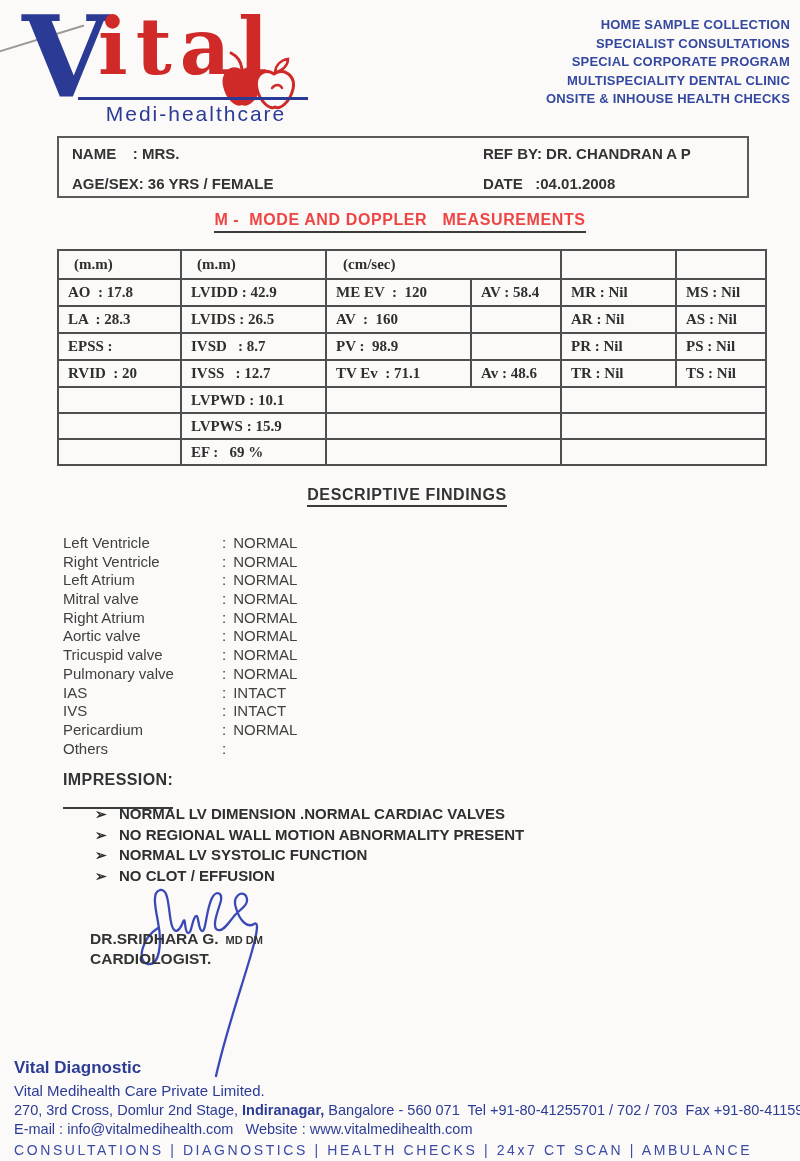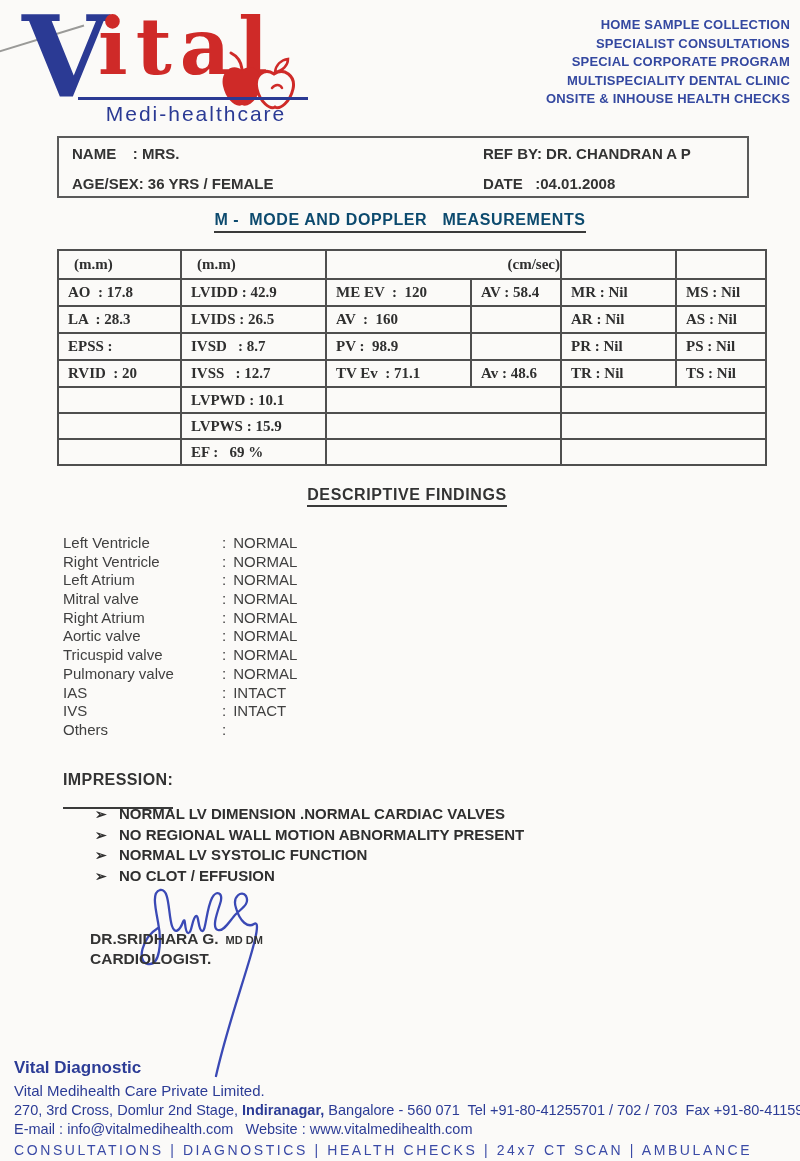--- a/index.html
+++ b/index.html
@@ -33,30 +33,30 @@
   
   .info-box { position:absolute; left:57px; top:136px; width:692px; height:62px;
     border:2px solid #5a5a5a; background:transparent; font-weight:bold; font-size:15px; color:#333; }
   .info-line1l { position:absolute; left:13px; top:7px; }
   .info-line1r { position:absolute; left:424px; top:7px; }
   .info-line2l { position:absolute; left:13px; top:37px; }
   .info-line2r { position:absolute; left:424px; top:37px; }
 
   
   .report-title { position:absolute; left:0; top:211px; width:800px; text-align:center; }
-  .report-title span { display:inline-block; font-weight:bold; font-size:16px; color:#0c4a6e;
+  .report-title span { display:inline-block; font-weight:bold; font-size:16px; color:#ef4444;
     letter-spacing:0.6px; border-bottom:2px solid #3a3a3a; padding-bottom:2px; }
 
   
   .mtable-wrap { position:absolute; left:57px; top:249px; }
   table.mtable { border-collapse:collapse; table-layout:fixed;font-family:Liberation Serif, serif; }
   table.mtable td { border:2px solid #4f4f4f; font-weight:bold; font-size:15px; color:#2f2f2f;
     padding:0 0 0 9px; height:27px; vertical-align:middle; overflow:hidden; }
   table.mtable tr.hdr td { height:29px; }
-  table.mtable td.center { text-align:right; padding-left:16px; }
+  table.mtable td.center { text-align:left; padding-left:16px; }
   table.mtable td.pad14 { padding-left:15px; }
   table.mtable tr.short td { height:26px; }
 
   
   .findings-title { position:absolute; left:0; top:486px; width:790px; text-align:center;padding-left:24px; }
   .findings-title span { display:inline-block; font-weight:bold; font-size:16px; color:#333;
     letter-spacing:0.6px; border-bottom:2px solid #3a3a3a; padding-bottom:1px; }
   .findings-list { position:absolute; left:63px; top:534px; font-size:15px; color:#404040; }
   .frow { height:18.7px; line-height:18.7px; }
   .flabel { display:inline-block; width:159px; }
@@ -203,20 +203,21 @@
     <div class="frow"><span class="flabel">Left Ventricle</span><span class="fsep">:</span><span>NORMAL</span></div>
     <div class="frow"><span class="flabel">Right Ventricle</span><span class="fsep">:</span><span>NORMAL</span></div>
     <div class="frow"><span class="flabel">Left Atrium</span><span class="fsep">:</span><span>NORMAL</span></div>
     <div class="frow"><span class="flabel">Mitral valve</span><span class="fsep">:</span><span>NORMAL</span></div>
     <div class="frow"><span class="flabel">Right Atrium</span><span class="fsep">:</span><span>NORMAL</span></div>
     <div class="frow"><span class="flabel">Aortic valve</span><span class="fsep">:</span><span>NORMAL</span></div>
     <div class="frow"><span class="flabel">Tricuspid valve</span><span class="fsep">:</span><span>NORMAL</span></div>
     <div class="frow"><span class="flabel">Pulmonary valve</span><span class="fsep">:</span><span>NORMAL</span></div>
     <div class="frow"><span class="flabel">IAS</span><span class="fsep">:</span><span>INTACT</span></div>
     <div class="frow"><span class="flabel">IVS</span><span class="fsep">:</span><span>INTACT</span></div>
+    <div class="frow"><span class="flabel">Pericardium</span><span class="fsep">:</span><span>NORMAL</span></div>
     <div class="frow"><span class="flabel">Others</span><span class="fsep">:</span><span></span></div>
   </div>
 
   <div class="impression-title">IMPRESSION:</div>
   <div class="impression-list">
     <div><span class="bullet">➢</span><span>NORMAL LV DIMENSION .NORMAL CARDIAC VALVES</span></div>
     <div><span class="bullet">➢</span><span>NO REGIONAL WALL MOTION ABNORMALITY PRESENT</span></div>
     <div><span class="bullet">➢</span><span>NORMAL LV SYSTOLIC FUNCTION</span></div>
     <div><span class="bullet">➢</span><span>NO CLOT / EFFUSION</span></div>
   </div>

